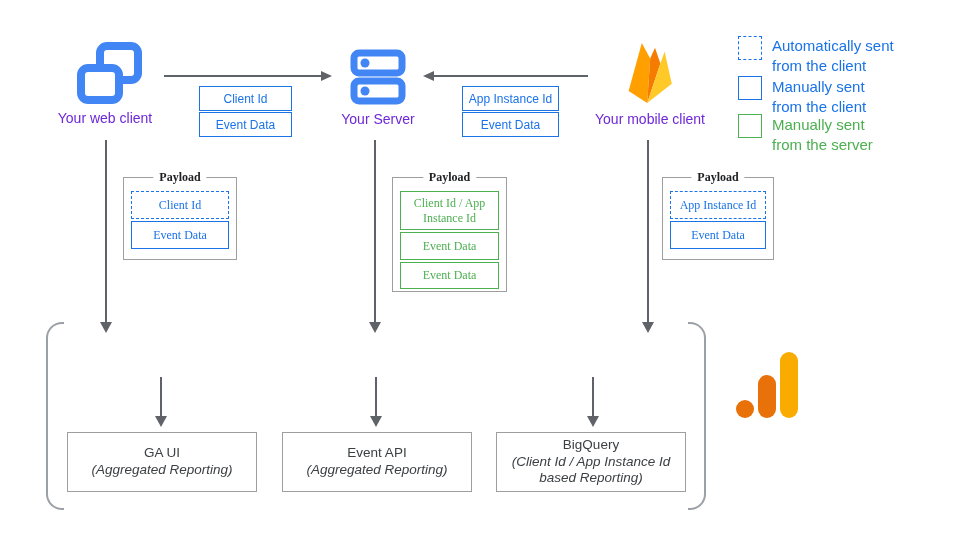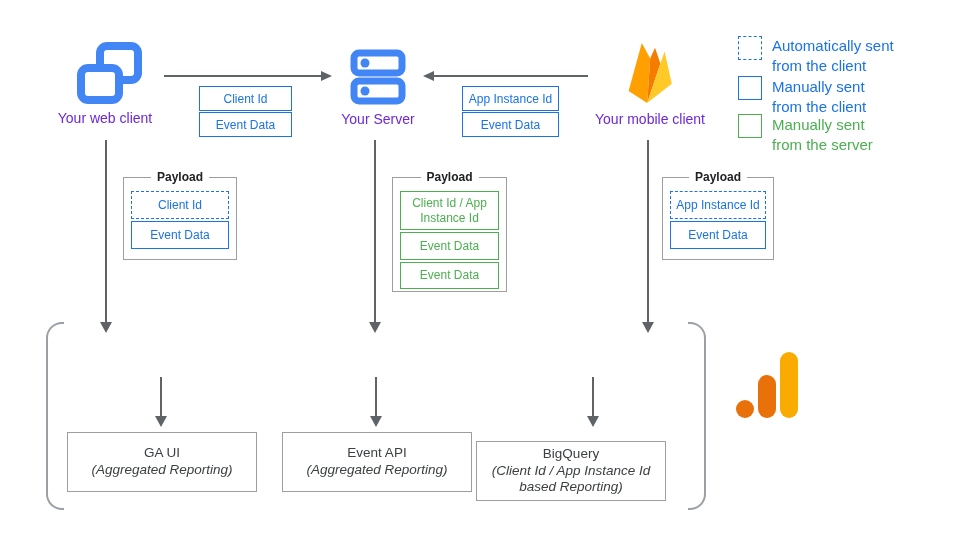--- a/index.html
+++ b/index.html
@@ -14,21 +14,21 @@
   .hline{position:absolute;height:2px;background:#5f6368;}
   .vline{position:absolute;width:2px;background:#5f6368;}
   .ah-right{position:absolute;width:0;height:0;border-top:5px solid transparent;border-bottom:5px solid transparent;border-left:11px solid #5f6368;}
   .ah-left{position:absolute;width:0;height:0;border-top:5px solid transparent;border-bottom:5px solid transparent;border-right:11px solid #5f6368;}
   .ah-down{position:absolute;width:0;height:0;border-left:6px solid transparent;border-right:6px solid transparent;border-top:11px solid #5f6368;}
 
   
   .tag{position:absolute;background:#fff;border:1px solid #1a73e8;color:#1a73e8;font-size:12px;text-align:center;display:flex;align-items:center;justify-content:center;}
 
   
-  .payload{position:absolute;border:1px solid #9e9e9e;background:#fff;}
+  .payload{position:absolute;border:1px solid #9e9e9e;background:#fff;font-family:Liberation Serif, serif;}
   .payload-title{position:absolute;top:-8px;left:50%;transform:translateX(-50%);background:#fff;padding:0 6px;font-size:12px;font-weight:bold;color:#202124;white-space:nowrap;}
   .pitem{position:absolute;left:7px;right:7px;font-size:12px;text-align:center;display:flex;align-items:center;justify-content:center;line-height:1.25;background:#fff;}
   .pitem.dashed-blue{border:1.5px dashed #1a73e8;color:#1a73e8;}
   .pitem.solid-blue{border:1.5px solid #1a73e8;color:#1a73e8;}
   .pitem.green{border:1.5px solid #4caf50;color:#4caf50;}
 
   
   .legend-swatch{position:absolute;width:22px;height:22px;background:#fff;}
   .legend-swatch.dashed-blue{border:1.5px dashed #1a73e8;}
   .legend-swatch.solid-blue{border:1.5px solid #1a73e8;}
@@ -138,21 +138,21 @@
   <div class="ah-down" style="left:587px;top:416px;"></div>
 
   <div class="outbox" style="left:67px;">
     <div>GA UI</div>
     <div class="sub">(Aggregated Reporting)</div>
   </div>
   <div class="outbox" style="left:282px;">
     <div>Event API</div>
     <div class="sub">(Aggregated Reporting)</div>
   </div>
-  <div class="outbox" style="left:476px;margin-top:9px;">
+  <div class="outbox" style="left:496px;">
     <div>BigQuery</div>
     <div class="sub">(Client Id / App Instance Id based Reporting)</div>
   </div>
 
   <div>
     <div class="ga-dot" style="left:736px;top:400px;"></div>
     <div class="ga-bar" style="left:758px;top:375px;width:18px;height:43px;background:#e8710a;"></div>
     <div class="ga-bar" style="left:780px;top:352px;width:18px;height:66px;background:#f9ab00;"></div>
   </div>
 

